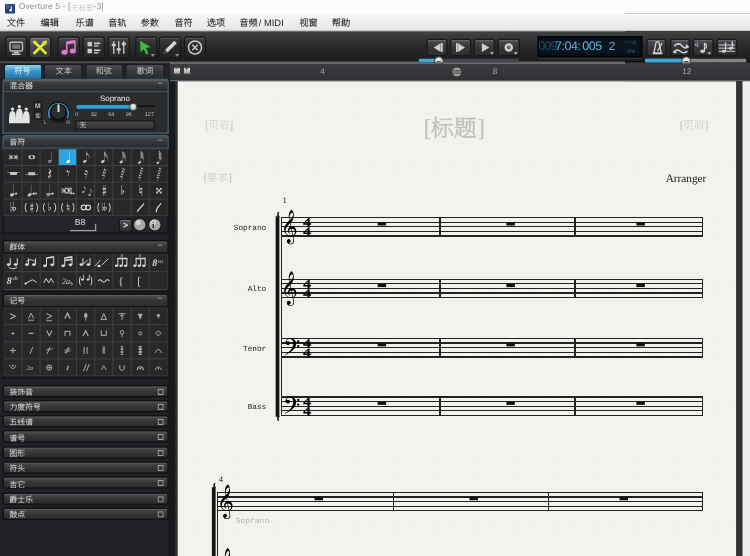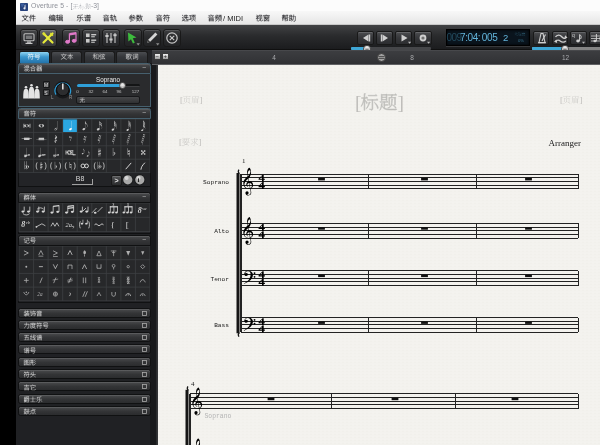--- a/index.html
+++ b/index.html
@@ -1,16 +1,16 @@
 <!DOCTYPE html>
 <html><head><meta charset="utf-8"><style>
 *{margin:0;padding:0;box-sizing:border-box}
 html,body{width:600px;height:445px;overflow:hidden;background:#000;
  font-family:"Liberation Sans",sans-serif;}
-#win{position:absolute;left:16px;top:0;width:500px;height:445px;background:#fff}
+#win{position:absolute;left:0;top:0;width:500px;height:445px;background:#fff}
 .abs{position:absolute}
 </style></head><body>
 <div id="win">
     <svg width="0" height="0" style="position:absolute">
       <defs>
         <path id="n65e0" d="M59 453H942V424H59ZM123 759H882V729H123ZM519 434H548V24Q548 -2 562 -10.5Q576 -19 621 -19Q632 -19 662.5 -19.0Q693 -19 730.5 -19.0Q768 -19 800.5 -19.0Q833 -19 848 -19Q877 -19 891.5 -6.5Q906 6 911.5 43.0Q917 80 919 152Q924 149 929 146.0Q934 143 939.5 141.0Q945 139 949 138Q946 64 938 23.0Q930 -18 909.5 -33.5Q889 -49 848 -49Q842 -49 819 -49.0Q796 -49 765.5 -49.0Q735 -49 704 -49.0Q673 -49 650.5 -49.0Q628 -49 623 -49Q583 -49 560 -43.0Q537 -37 528 -21.0Q519 -5 519 25ZM473 750H501Q499 681 494 604.5Q489 528 475.5 449.5Q462 371 434.5 294.5Q407 218 360.5 149.5Q314 81 243 24.0Q172 -33 71 -72Q67 -67 61 -60.5Q55 -54 50 -50Q151 -12 221 43.0Q291 98 337 165.5Q383 233 409.5 307.5Q436 382 449 459.0Q462 536 466.5 610.0Q471 684 473 750Z"></path>
         <path id="n6807" d="M464 740H896V711H464ZM423 501H948V472H423ZM654 487H684V-18Q684 -38 677.5 -47.5Q671 -57 655 -62Q639 -66 605.5 -66.5Q572 -67 518 -67Q517 -61 513 -52.5Q509 -44 505 -37Q553 -38 588.5 -38.0Q624 -38 634 -37Q646 -36 650 -32.0Q654 -28 654 -18ZM786 334 815 341Q841 294 865.5 240.0Q890 186 910 135.5Q930 85 940 47L910 37Q900 75 880.5 126.0Q861 177 836.5 232.0Q812 287 786 334ZM518 340 547 334Q531 277 509 222.5Q487 168 461.5 120.0Q436 72 407 34Q405 36 400 39.5Q395 43 389.5 46.5Q384 50 380 52Q425 107 460.5 182.5Q496 258 518 340ZM65 604H406V574H65ZM231 831H261V-68H231ZM228 596 257 588Q242 535 220 477.5Q198 420 171 364.5Q144 309 114.5 261.0Q85 213 55 180Q52 184 47.5 188.5Q43 193 39 197.0Q35 201 31 203Q69 245 107 310.0Q145 375 177 450.5Q209 526 228 596ZM256 548Q265 538 285 512.0Q305 486 328.5 455.0Q352 424 372 398.0Q392 372 400 360L375 335Q366 350 347 378.0Q328 406 306 437.5Q284 469 264 495.0Q244 521 233 533Z"></path>
         <path id="n9898" d="M155 623V519H417V623ZM155 756V653H417V756ZM126 785H446V489H126ZM54 398H505V369H54ZM504 780H946V751H504ZM272 387H301V27L272 48ZM281 235H489V206H281ZM698 761 730 757Q720 723 709 685.5Q698 648 687 621L660 625Q670 654 681 693.0Q692 732 698 761ZM165 186Q197 120 246.5 80.0Q296 40 361.5 19.0Q427 -2 506.5 -9.0Q586 -16 677 -16Q684 -16 710.5 -16.0Q737 -16 773.5 -16.0Q810 -16 847 -16.0Q884 -16 912.5 -16.0Q941 -16 951 -16Q947 -22 942.5 -30.5Q938 -39 936 -46H876H676Q580 -46 497.5 -38.0Q415 -30 347.5 -7.0Q280 16 229 59.5Q178 103 143 174ZM553 630H887V208H856V601H583V208H553ZM154 305 184 303Q177 181 152.5 90.0Q128 -1 73 -66Q71 -64 66 -60.5Q61 -57 56 -53.5Q51 -50 47 -48Q103 12 125.5 101.0Q148 190 154 305ZM710 544H739Q736 434 725 349.5Q714 265 687.5 203.0Q661 141 611.5 97.0Q562 53 480 24Q477 29 471.5 35.0Q466 41 461 45Q541 72 589 114.0Q637 156 662 216.0Q687 276 697 357.0Q707 438 710 544ZM729 203 751 218Q785 195 821 166.0Q857 137 888 108.5Q919 80 939 57L917 39Q897 62 866 91.0Q835 120 799.5 149.5Q764 179 729 203Z"></path>
         <path id="n6587" d="M758 634 788 623Q721 443 621.5 311.5Q522 180 385 88.0Q248 -4 68 -67Q66 -64 62.5 -58.5Q59 -53 55 -47.5Q51 -42 47 -39Q227 20 363 110.5Q499 201 596.5 330.0Q694 459 758 634ZM235 633Q297 470 399.5 335.5Q502 201 641.5 105.0Q781 9 955 -38Q952 -41 948 -46.0Q944 -51 940 -55.5Q936 -60 933 -65Q758 -15 618 82.5Q478 180 375 317.5Q272 455 208 623ZM56 646H948V617H56ZM434 824 462 833Q488 797 513 753.0Q538 709 551 678L522 667Q510 698 485 742.5Q460 787 434 824Z"></path>
         <path id="n4ef6" d="M621 819H650V-71H621ZM446 785 475 780Q462 708 443 640.5Q424 573 399 515.0Q374 457 343 411Q341 413 336.5 416.5Q332 420 327.5 423.0Q323 426 319 428Q350 472 374.5 529.0Q399 586 417 651.0Q435 716 446 785ZM427 615H899V585H419ZM317 317H939V287H317ZM293 827 322 819Q291 735 251 655.5Q211 576 164.5 506.5Q118 437 67 381Q65 384 61 388.5Q57 393 53 397.5Q49 402 45 405Q95 457 140.5 525.0Q186 593 225.5 670.0Q265 747 293 827ZM190 588 218 616 220 615V-68H190Z"></path>

